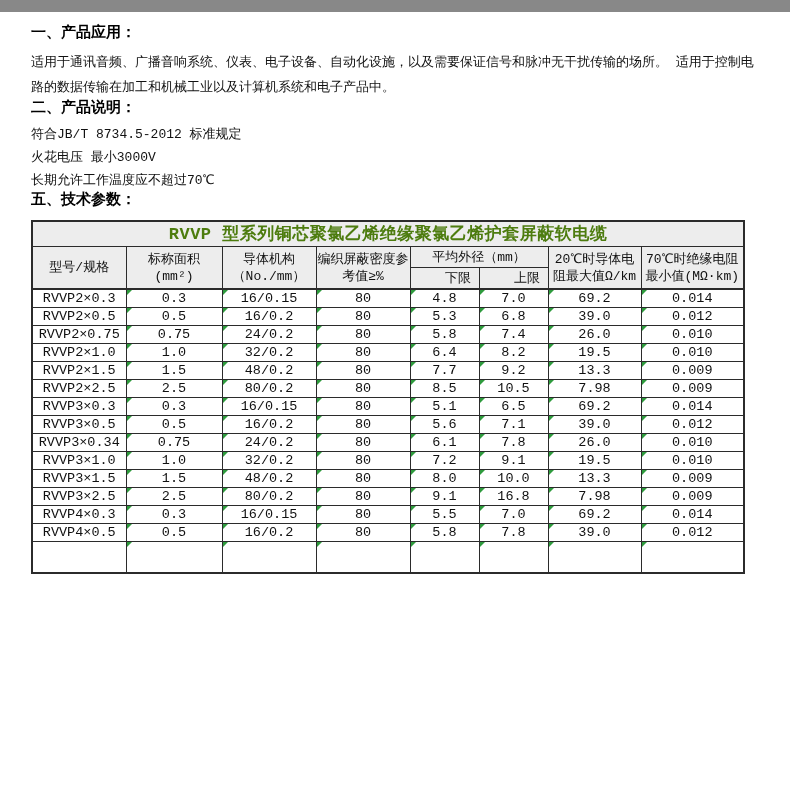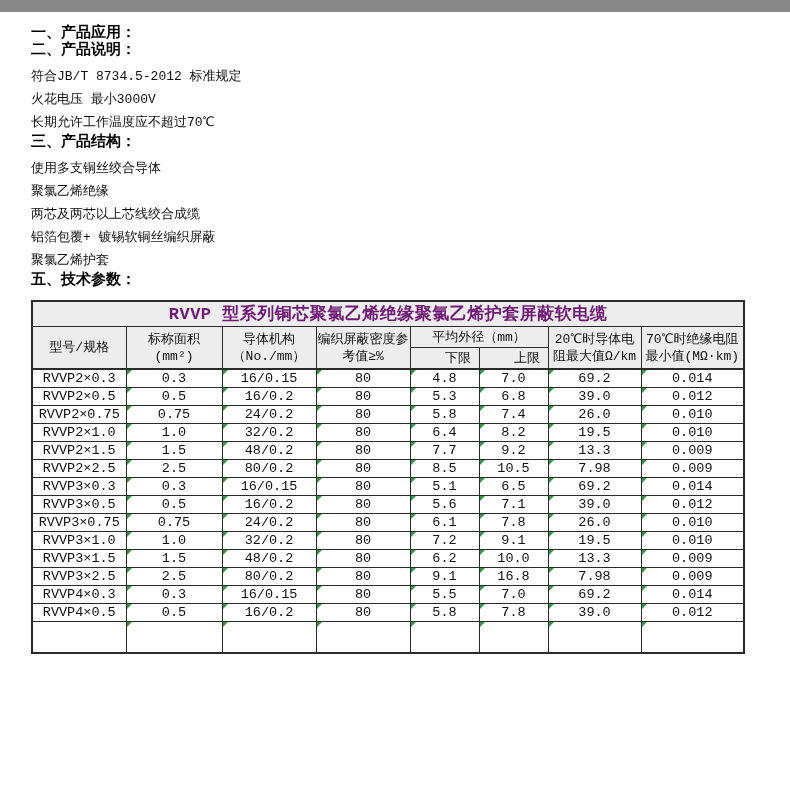--- a/index.html
+++ b/index.html
@@ -23,21 +23,21 @@
   table.spec{
     margin-top:11px;border-collapse:collapse;table-layout:fixed;
     width:712px;border:2px solid var(--border,#2b2b2b);
   }
   table.spec th,table.spec td{
     border:1px solid var(--border,#2b2b2b);
     text-align:center;vertical-align:middle;
     padding:0 1px;overflow:hidden;
   }
   th.tbl-title{
-    height:24px;font-size:17px;font-weight:bold;color:#701a75;
+    height:24px;font-size:17px;font-weight:bold;color:#4d7c0f;
     background:var(--header-bg,#ededed);
     border-bottom:2px solid var(--border,#2b2b2b);
     letter-spacing:.5px;
   }
   thead th{
     background:var(--header-bg,#ededed);
     font-weight:normal;font-size:13px;line-height:17px;height:20px;
   }
   thead tr.hdr2 th{height:20px;padding-left:28px;}
   thead th.pre{white-space:pre-line;}
@@ -52,41 +52,32 @@
   tr.partial td{height:30px;border-bottom:none;}
 </style>
 </head>
 <body>
 
 <div class="page">
   <div class="content">
 
     <div class="section">
       <h2 class="sec">一、产品应用：</h2>
+      <p class="para">适用于通讯音频、广播音响系统、仪表、电子设备、自动化设施，以及需要保证信号和脉冲无干扰传输的场所。 适用于控制电路的数据传输在加工和机械工业以及计算机系统和电子产品中。</p>
     </div>
 
     <div class="section">
       <h2 class="sec sec-gap-1">二、产品说明：</h2>
       <div class="lines">
         <p class="line">符合JB/T 8734.5-2012 标准规定</p>
         <p class="line">火花电压 最小3000V</p>
         <p class="line">长期允许工作温度应不超过70℃</p>
       </div>
     </div>
 
-    <div class="section">
-      <h2 class="sec sec-gap-2">三、产品结构：</h2>
-      <div class="lines">
-        <p class="line">使用多支铜丝绞合导体</p>
-        <p class="line">聚氯乙烯绝缘</p>
-        <p class="line">两芯及两芯以上芯线绞合成缆</p>
-        <p class="line">铝箔包覆+ 镀锡软铜丝编织屏蔽</p>
-        <p class="line">聚氯乙烯护套</p>
-      </div>
-    </div>
 
     <div class="section">
       <h2 class="sec sec-gap-2">五、技术参数：</h2>
 
       <table class="spec">
         <colgroup>
           <col style="width:94px">
             <col style="width:96px">
             <col style="width:94px">
             <col style="width:94px">
@@ -190,21 +181,21 @@
               <td>RVVP3×0.5</td>
               <td class="tri">0.5</td>
               <td class="tri">16/0.2</td>
               <td class="tri">80</td>
               <td class="tri">5.6</td>
               <td class="tri">7.1</td>
               <td class="tri">39.0</td>
               <td class="tri">0.012</td>
             </tr>
             <tr>
-              <td>RVVP3×0.75</td>
+              <td>RVVP3×0.34</td>
               <td class="tri">0.75</td>
               <td class="tri">24/0.2</td>
               <td class="tri">80</td>
               <td class="tri">6.1</td>
               <td class="tri">7.8</td>
               <td class="tri">26.0</td>
               <td class="tri">0.010</td>
             </tr>
             <tr>
               <td>RVVP3×1.0</td>
@@ -214,21 +205,21 @@
               <td class="tri">7.2</td>
               <td class="tri">9.1</td>
               <td class="tri">19.5</td>
               <td class="tri">0.010</td>
             </tr>
             <tr>
               <td>RVVP3×1.5</td>
               <td class="tri">1.5</td>
               <td class="tri">48/0.2</td>
               <td class="tri">80</td>
-              <td class="tri">6.2</td>
+              <td class="tri">8.0</td>
               <td class="tri">10.0</td>
               <td class="tri">13.3</td>
               <td class="tri">0.009</td>
             </tr>
             <tr>
               <td>RVVP3×2.5</td>
               <td class="tri">2.5</td>
               <td class="tri">80/0.2</td>
               <td class="tri">80</td>
               <td class="tri">9.1</td>

